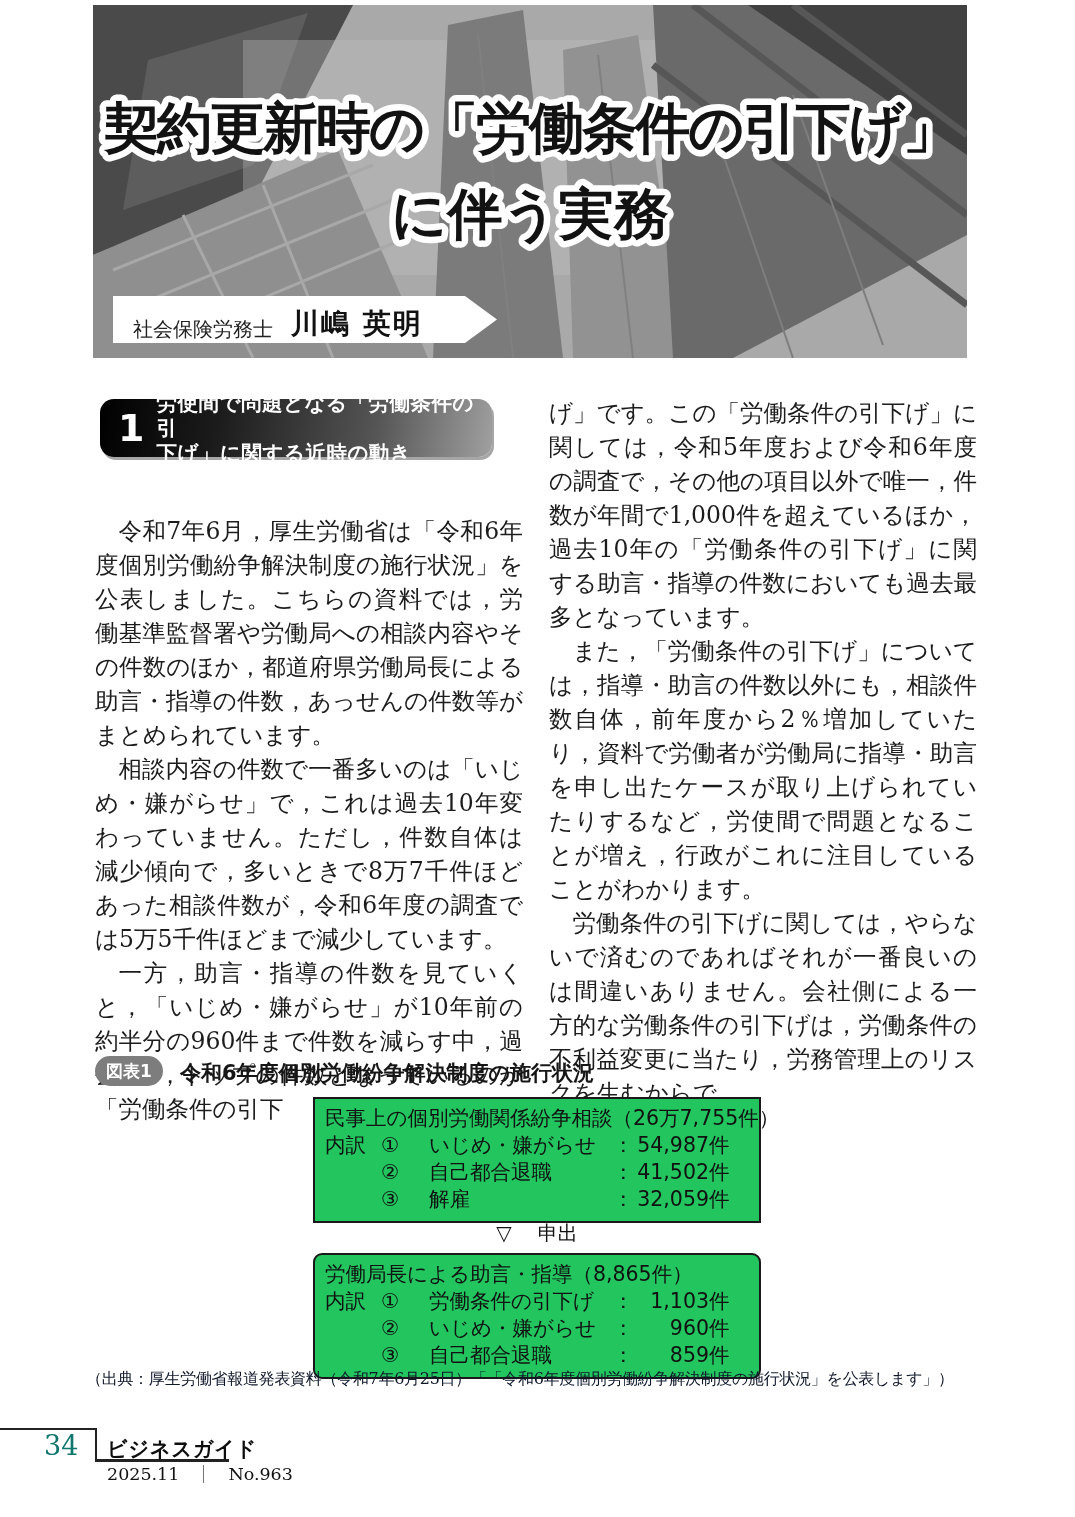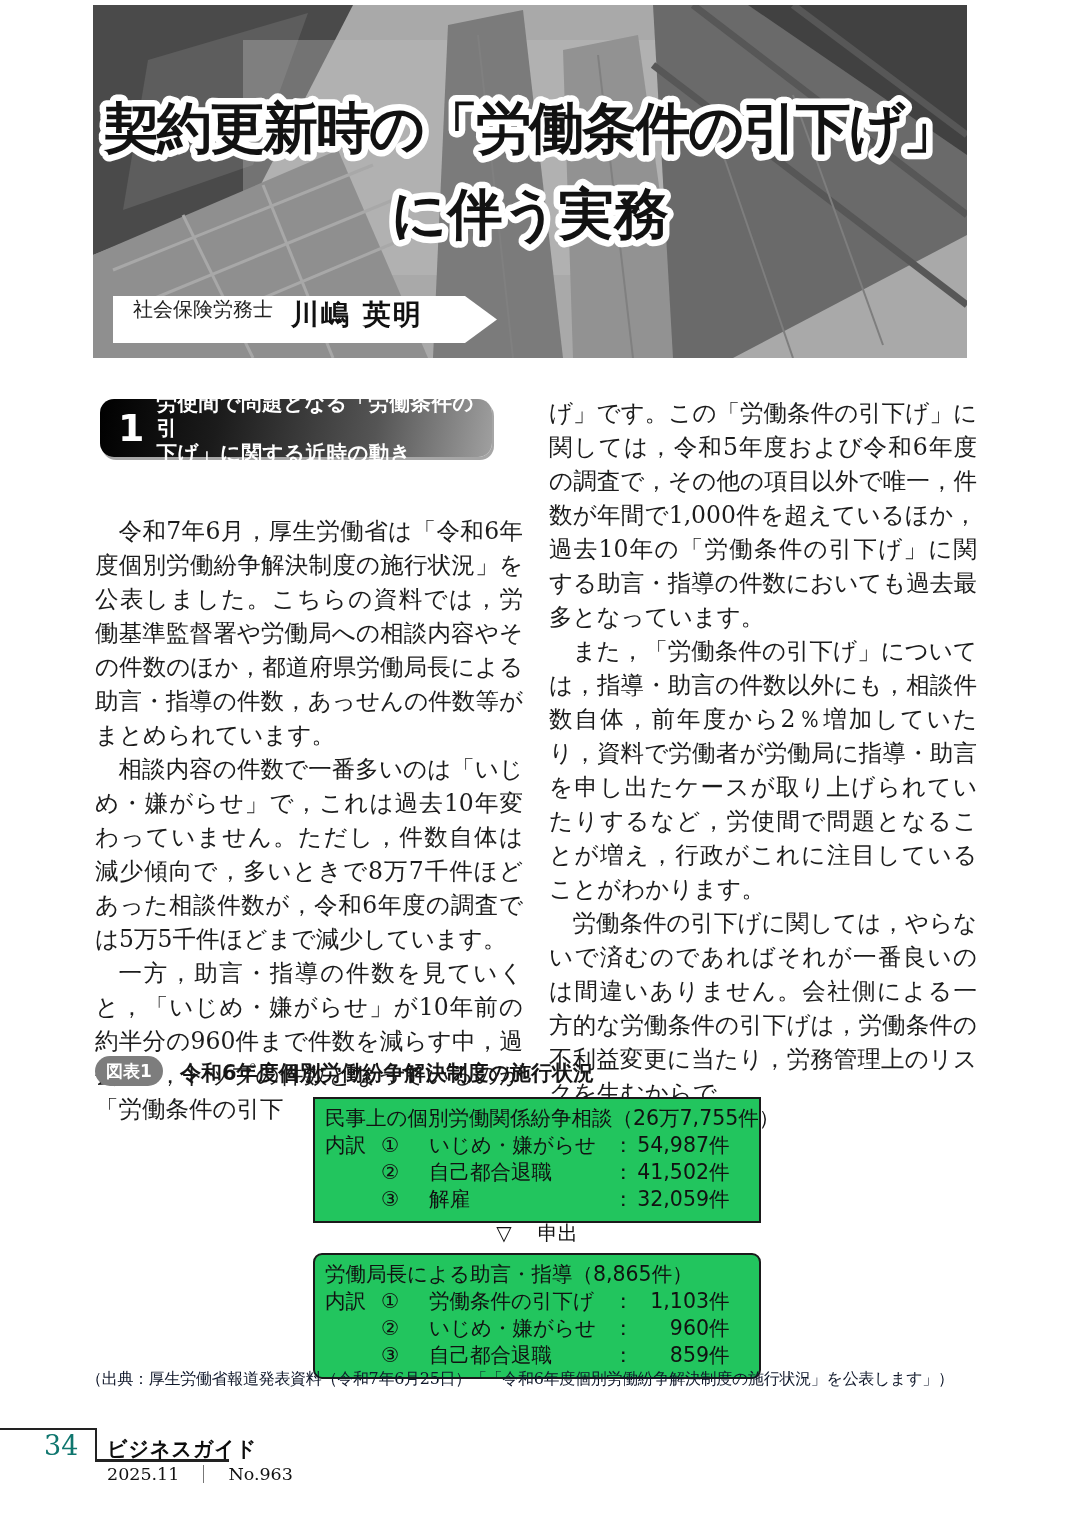--- a/index.html
+++ b/index.html
@@ -6,21 +6,21 @@
   .page{
     position:relative;width:1075px;height:1517px;background:#ffffff;overflow:hidden;
     font-family:"DejaVu Serif","Liberation Serif",serif;color:#1c1c1c;
   }
   
   .header-photo-wrap{position:absolute;left:93px;top:5px;width:874px;height:413px;}
   .header-photo-wrap svg{display:block;}
   .author-banner{
     position:absolute;left:113px;top:296px;width:384px;height:47px;background:#ffffff;
     clip-path:polygon(0 0,352px 0,384px 50%,352px 100%,0 100%);
-    display:flex;align-items:flex-start;padding-left:20px;box-sizing:border-box;gap:18px;
+    display:flex;align-items:flex-end;padding-left:20px;box-sizing:border-box;gap:18px;
     font-family:"DejaVu Sans","Liberation Sans",sans-serif;
   }
   .author-role{font-size:20px;color:#222;}
   .author-name{font-size:28px;font-weight:bold;color:#111;letter-spacing:2px;}
   
   .section-heading{
     position:absolute;left:100px;top:399px;width:392px;height:58px;border-radius:14px;
     background:linear-gradient(100deg,#000000 0%,#1b1b1b 30%,#555555 70%,#a0a0a0 100%);
     box-shadow:2px 3px 0 rgba(0,0,0,0.35);
     display:flex;align-items:center;box-sizing:border-box;padding:0 10px;

